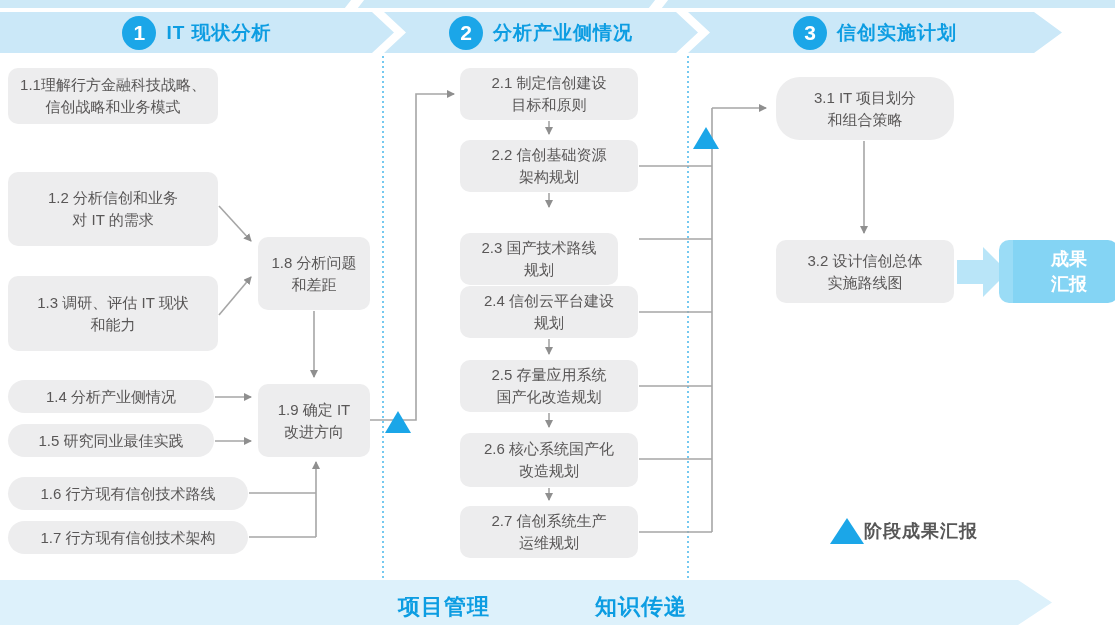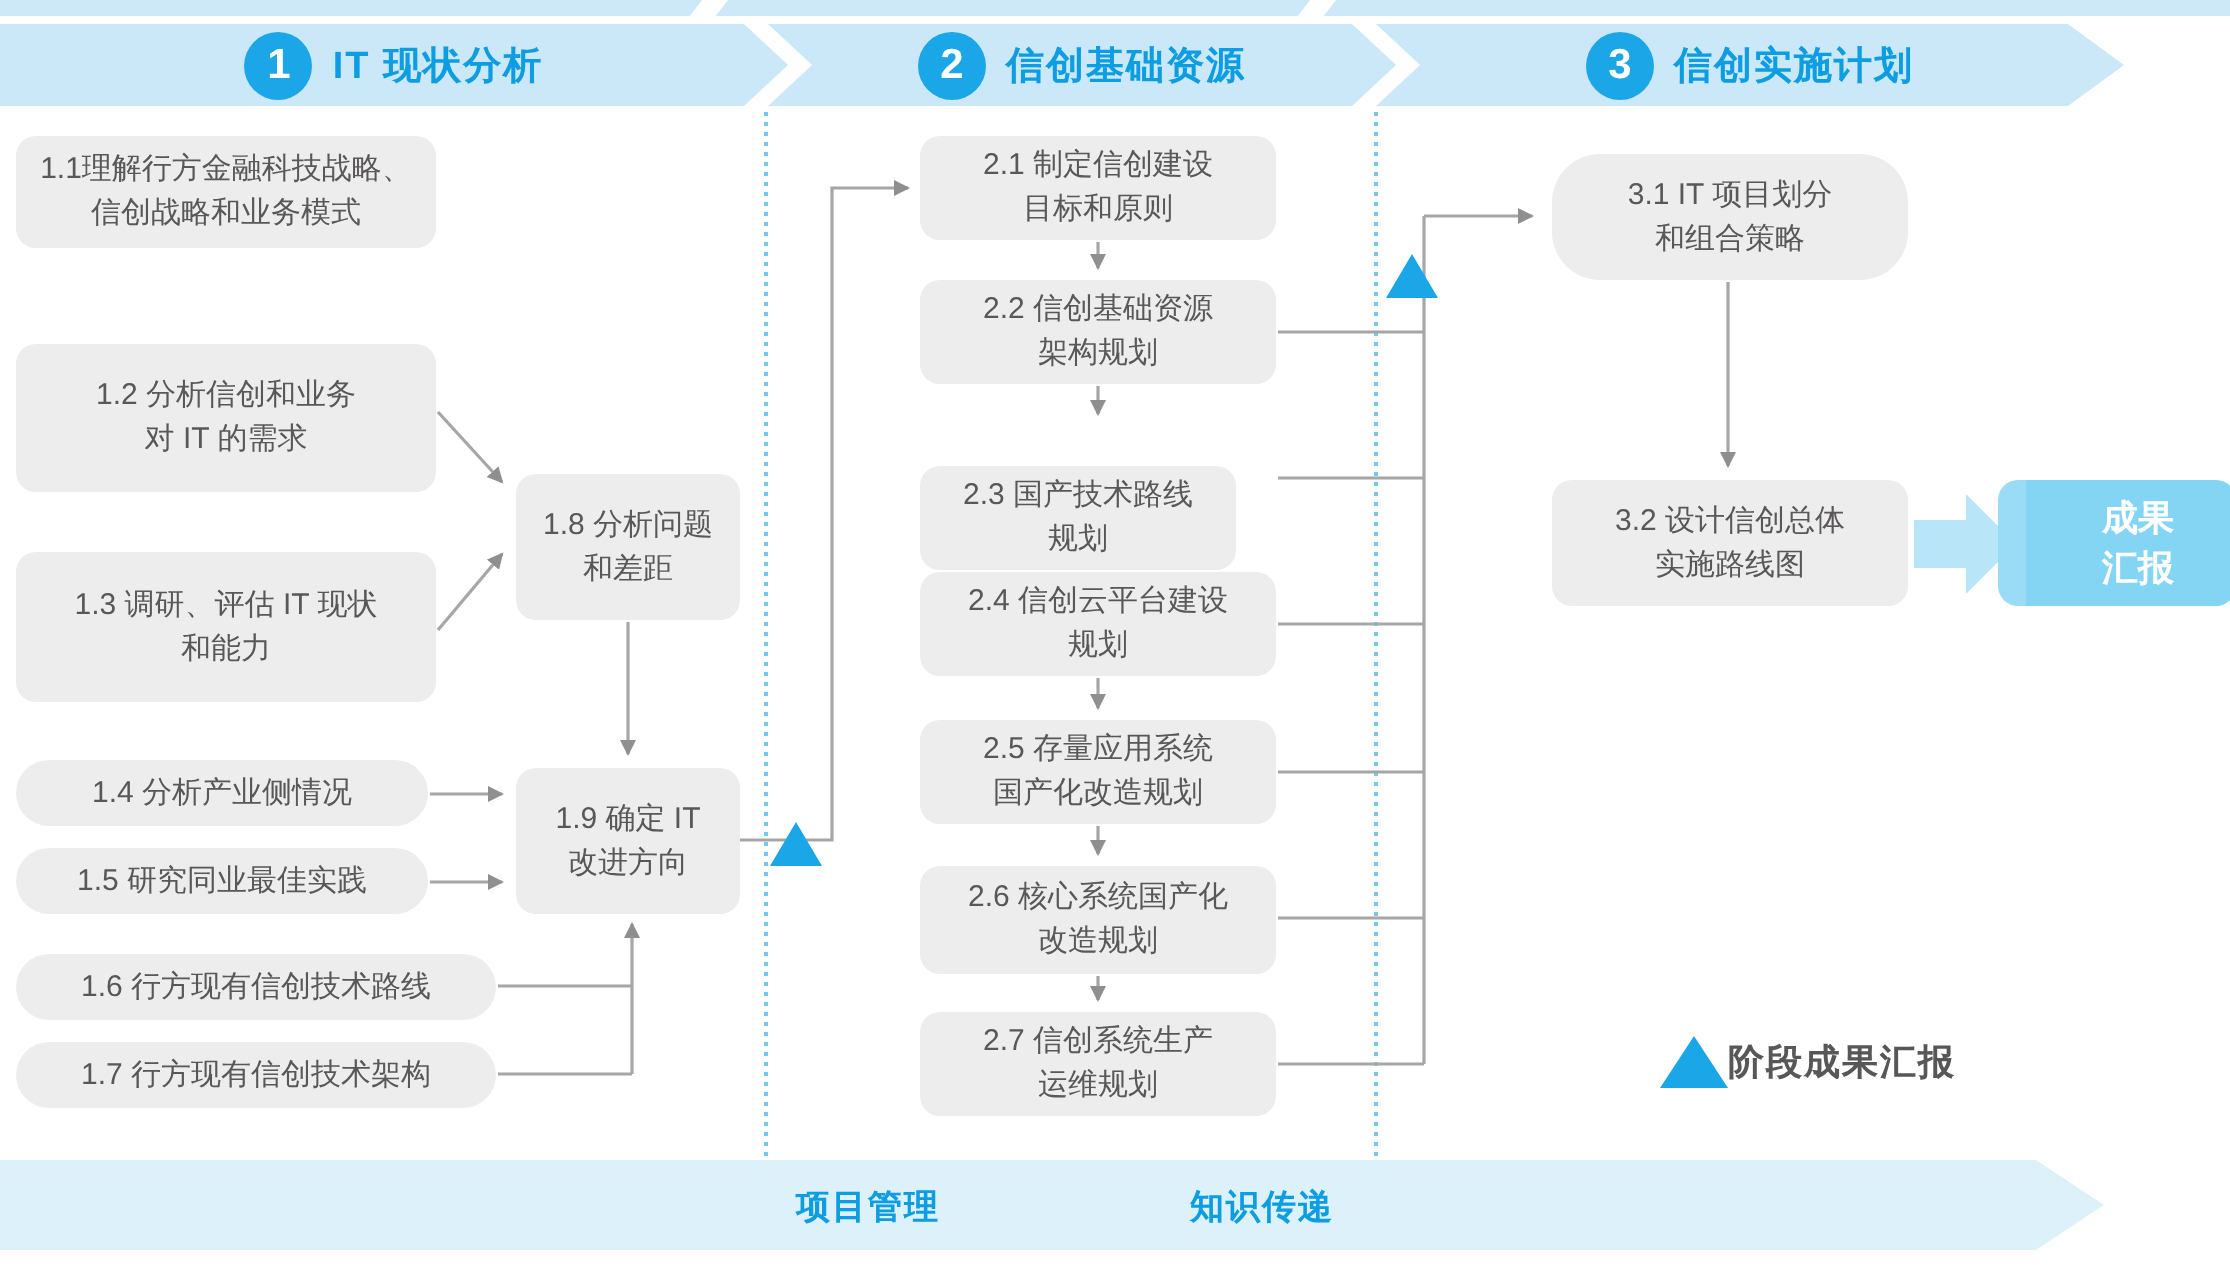--- a/index.html
+++ b/index.html
@@ -37,21 +37,21 @@
   .fat-arrow-head{position:absolute;left:983px;top:247px;width:25px;height:50px;background:#b9e5f8;
                   clip-path:polygon(0 0,100% 50%,0 100%);}
   .deliverable{position:absolute;left:999px;top:240px;width:98px;height:63px;border-radius:10px;
                background:linear-gradient(to right,#9adcf6 0,#9adcf6 14px,#84d4f4 14px);
                color:#fff;font-weight:bold;font-size:18px;line-height:1.35;
                display:flex;flex-direction:column;align-items:center;justify-content:center;text-align:center;padding-left:21px;}
 
   
   .footer-banner{position:absolute;left:0;top:580px;width:1052px;height:45px;background:#ddf1fb;
                  clip-path:polygon(0 0, calc(100% - 34px) 0, 100% 50%, calc(100% - 34px) 100%, 0 100%);}
-  .footer-label{position:absolute;top:592px;color:#0d9de2;font-weight:bold;font-size:17px;letter-spacing:1px;}
+  .footer-label{position:absolute;top:592px;color:#0d9de2;font-weight:bold;font-size:22px;letter-spacing:1px;}
 
   
   .legend-label{position:absolute;left:864px;top:519px;color:#575757;font-weight:bold;font-size:18px;letter-spacing:1px;}
 
   svg.connectors{position:absolute;left:0;top:0;pointer-events:none;}
 </style>
 </head>
 <body>
 
 <div id="stage">
@@ -60,21 +60,21 @@
     <div class="strip-gap" style="left:348px;"></div>
     <div class="strip-gap" style="left:652px;"></div>
   </div>
 
   <div class="banner seg1" style="left:0;width:394px;">
     <div class="pnum">1</div>
     <div class="ptitle">IT 现状分析</div>
   </div>
   <div class="banner seg2" style="left:384px;width:314px;">
     <div class="pnum">2</div>
-    <div class="ptitle">信创基础资源</div>
+    <div class="ptitle">分析产业侧情况</div>
   </div>
   <div class="banner seg3" style="left:688px;width:374px;">
     <div class="pnum">3</div>
     <div class="ptitle">信创实施计划</div>
   </div>
 
   <div class="divider" style="left:382px;"></div>
   <div class="divider" style="left:687px;"></div>
 
   <svg class="connectors" width="1115" height="638">

